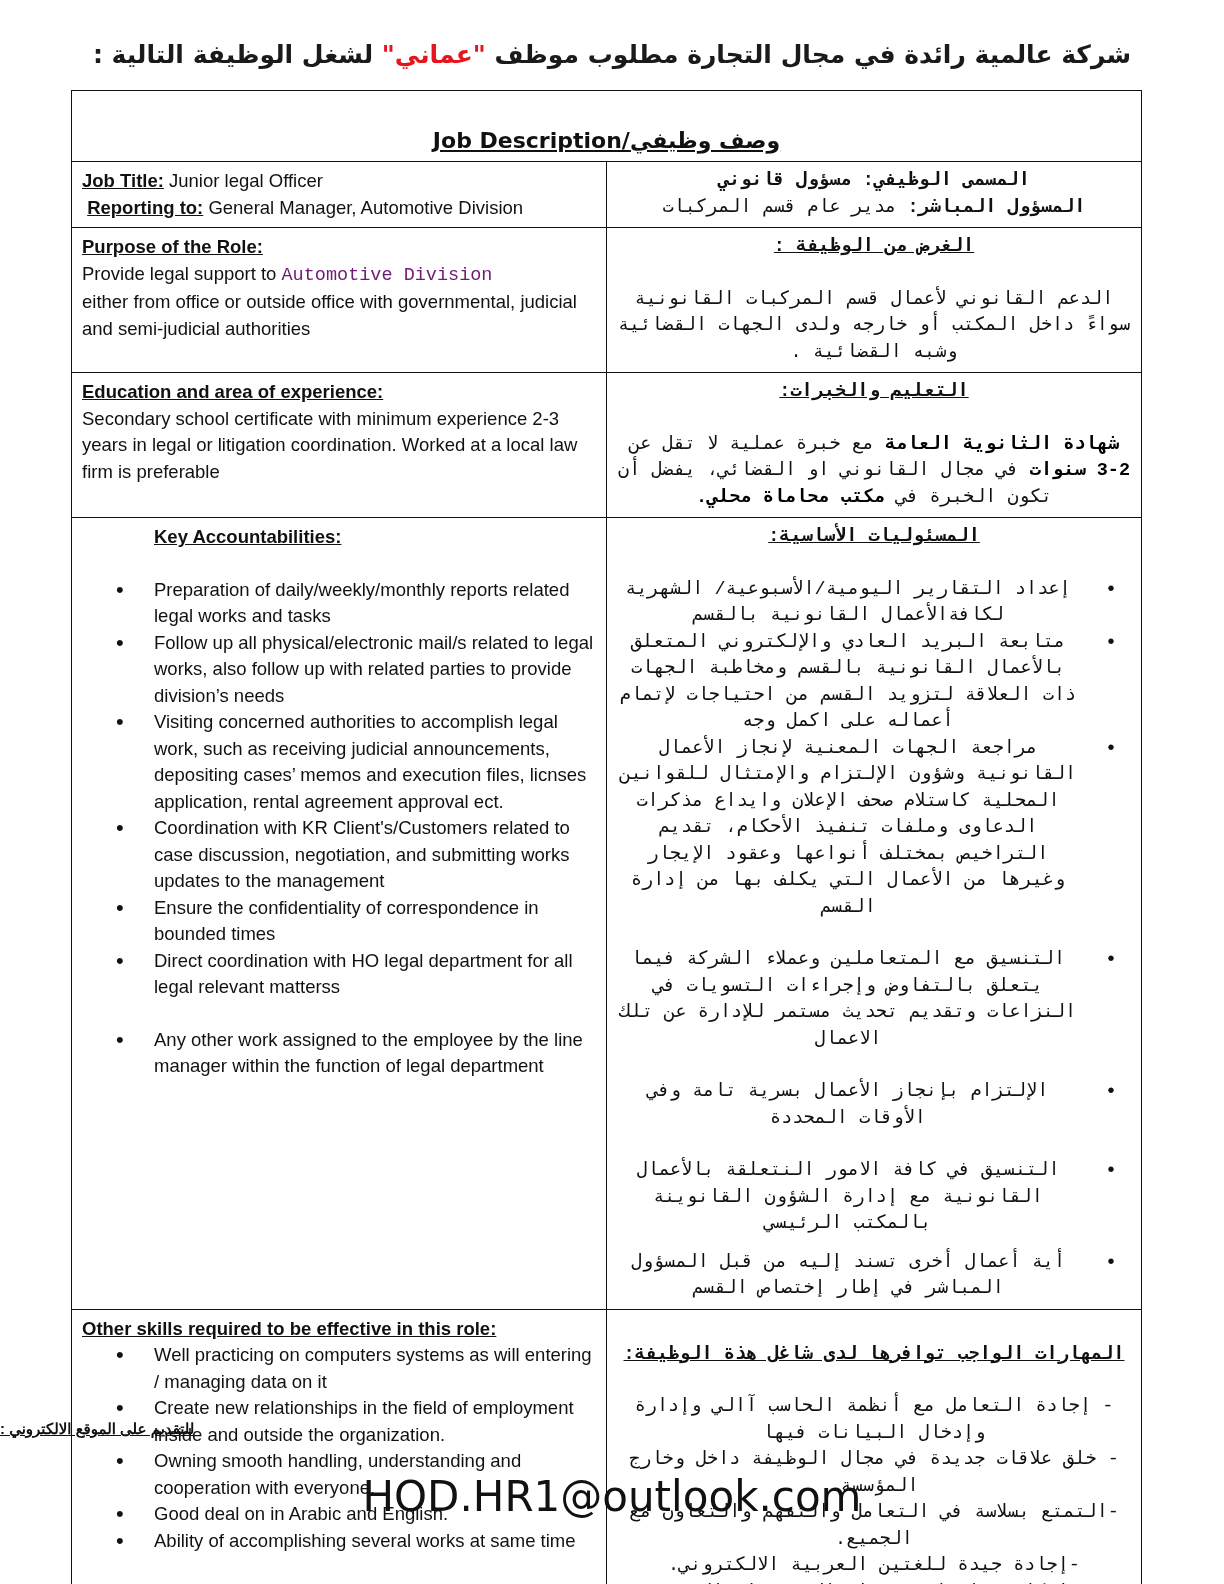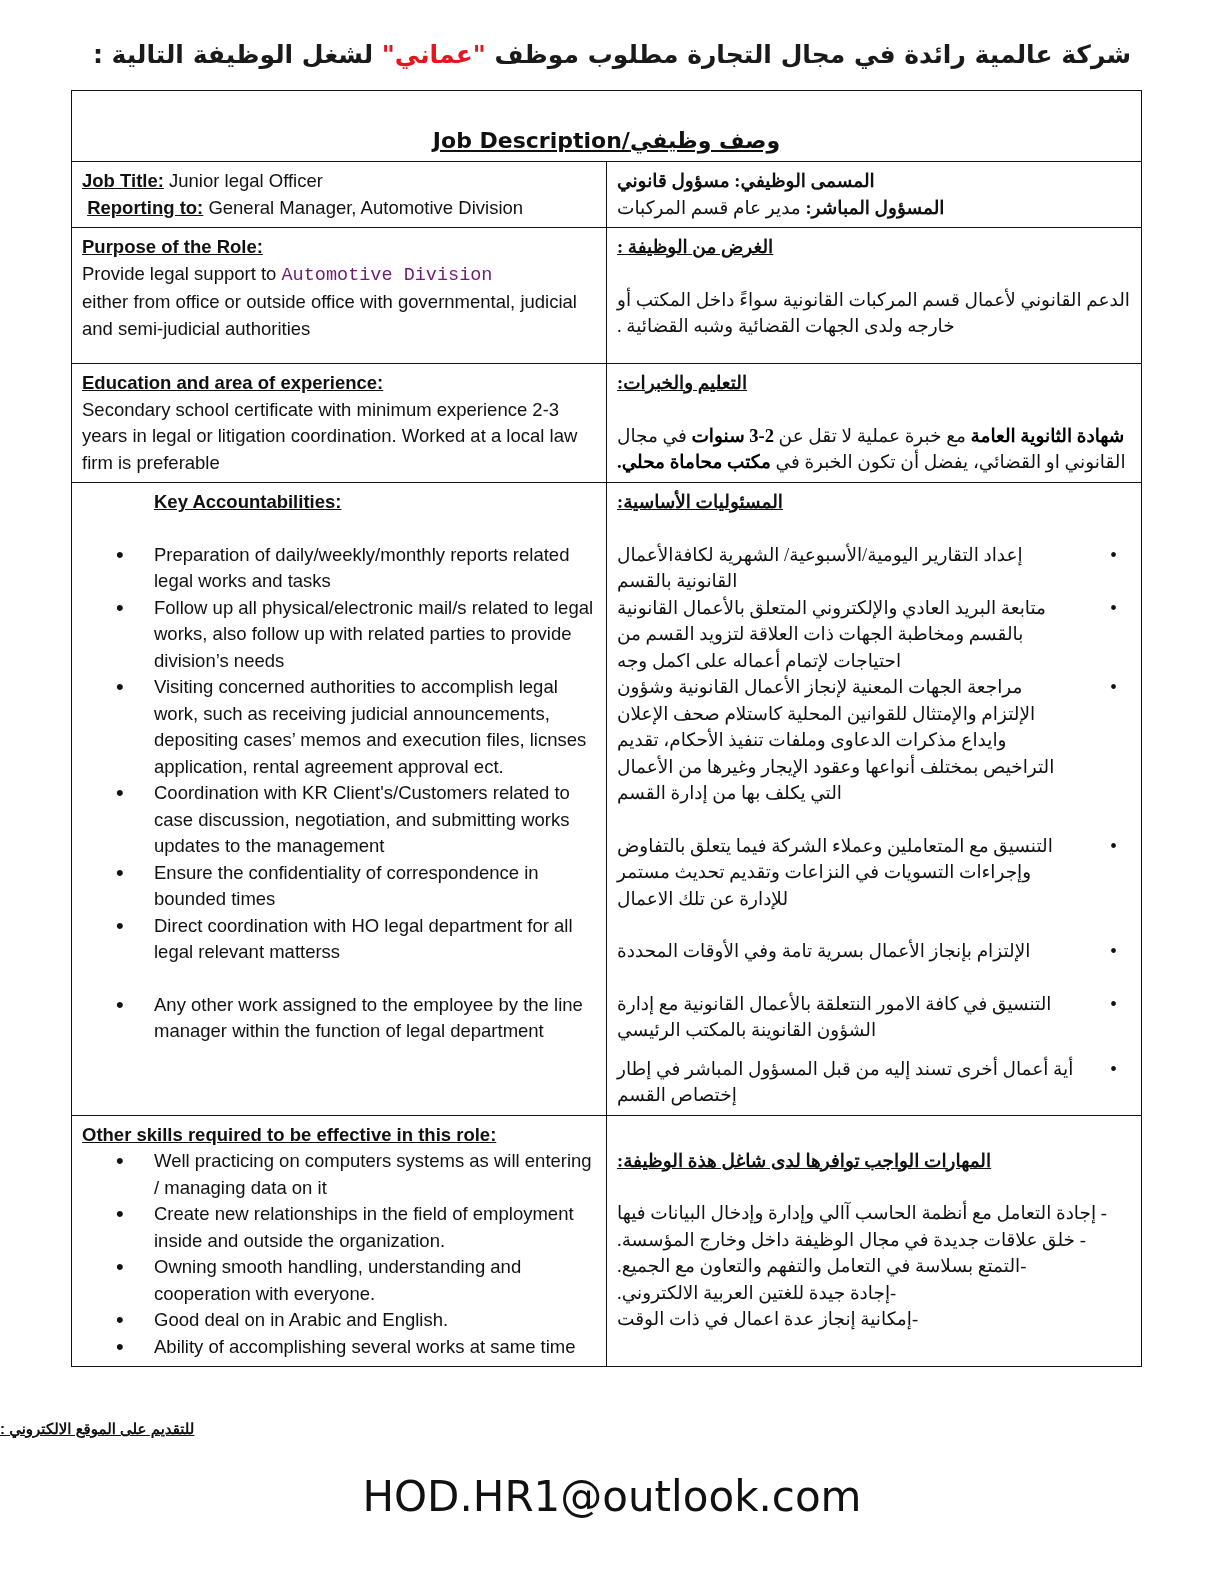--- a/index.html
+++ b/index.html
@@ -2,21 +2,21 @@
 <html><head>
 <meta charset="utf-8">
 <style>
   html, body { margin: 0; padding: 0; background: #ffffff; }
   body { width: 1224px; height: 1584px; position: relative; font-family: "Liberation Sans", sans-serif; color: #111; }
   .headline { position: absolute; top: 40px; left: 0; width: 1224px; text-align: center; direction: rtl; font-family: "DejaVu Sans", sans-serif; font-weight: bold; font-size: 25px; color: #1a1a1a; }
   .headline .red { color: #e8141b; }
   table.jd { position: absolute; left: 71px; top: 90px; width: 1071px; border-collapse: collapse; table-layout: fixed; }
   table.jd td { border: 1.5px solid #111; vertical-align: top; padding: 6px 10px; font-size: 18.5px; line-height: 26.5px; }
   td.en { width: 509px; font-family: "Liberation Sans", sans-serif; }
-  td.ar { direction: rtl; text-align: left; font-family: Liberation Serif, serif; font-size: 17px; line-height: 25px; }
+  td.ar { direction: rtl; text-align: center; font-family: Liberation Mono, monospace; font-size: 17px; line-height: 25px; }
   .title-cell { text-align: center; height: 58px; vertical-align: bottom !important; }
   .title-cell span { font-weight: bold; font-size: 22px; text-decoration: underline; font-family: "DejaVu Sans", sans-serif; }
   .lbl { font-weight: bold; text-decoration: underline; }
   .mono { font-family: "Liberation Mono", monospace; color: #701a75; }
   ul { margin: 0; padding: 0; list-style: none; }
   ul.en-list li { position: relative; padding-left: 72px; }
   ul.en-list li::before { content: "\2022"; position: absolute; left: 34px; top: 0; font-size: 22px; }
   ul.ar-list li { position: relative; padding-right: 52px; }
   ul.ar-list li::before { content: "\2022"; position: absolute; right: 14px; top: 0; font-size: 20px; }
   .red { color: #000000; font-weight: bold; }

